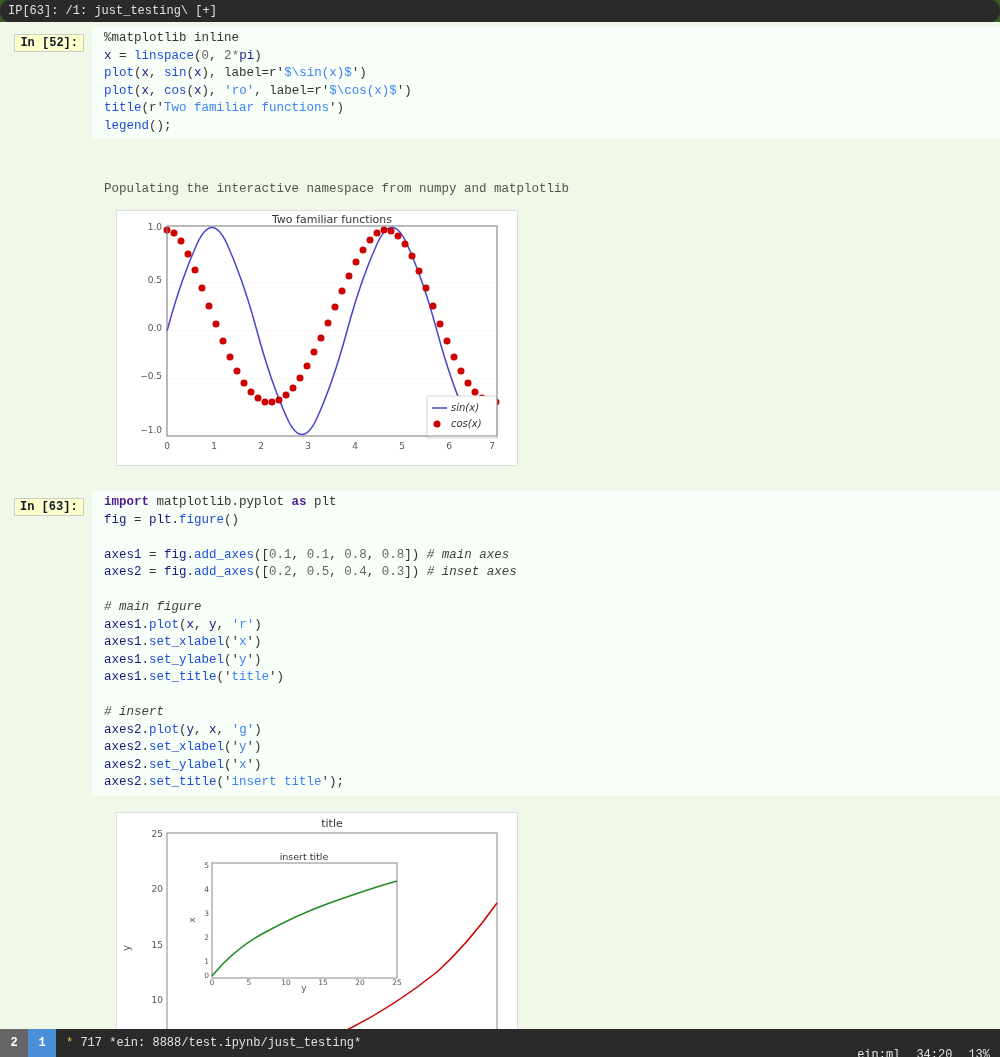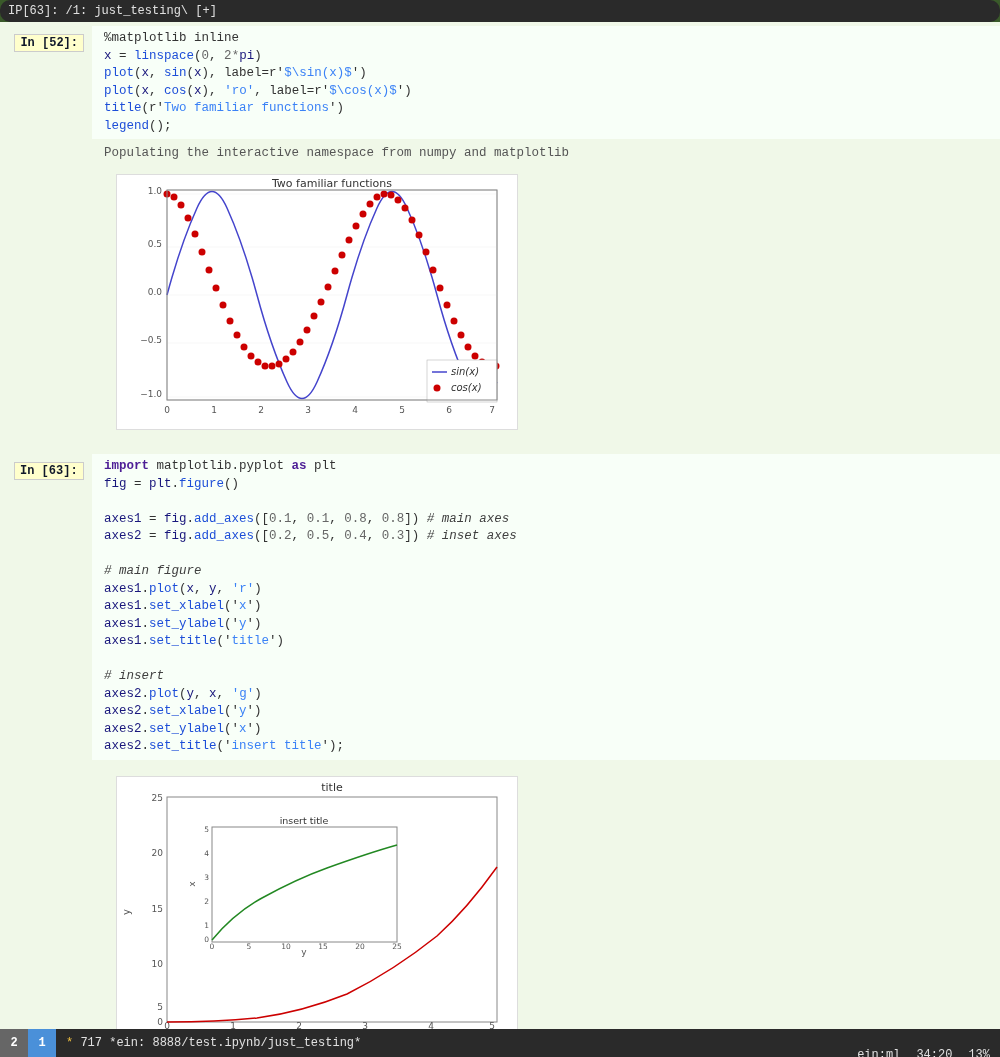--- a/index.html
+++ b/index.html
@@ -168,21 +168,21 @@
       <div class="code-cell" style="flex:1;">
         <pre><span class="plain">%matplotlib inline</span>
 <span class="var">x</span> <span class="plain">= </span><span class="fn">linspace</span><span class="punc">(</span><span class="num">0</span><span class="plain">, </span><span class="num">2</span><span class="op">*</span><span class="var">pi</span><span class="punc">)</span>
 <span class="fn">plot</span><span class="punc">(</span><span class="var">x</span><span class="plain">, </span><span class="fn">sin</span><span class="punc">(</span><span class="var">x</span><span class="plain">), label=r'</span><span class="st">$\sin(x)$</span><span class="plain">')</span>
 <span class="fn">plot</span><span class="punc">(</span><span class="var">x</span><span class="plain">, </span><span class="fn">cos</span><span class="punc">(</span><span class="var">x</span><span class="plain">), </span><span class="st">'ro'</span><span class="plain">, label=r'</span><span class="st">$\cos(x)$</span><span class="plain">')</span>
 <span class="fn">title</span><span class="plain">(r'</span><span class="st">Two familiar functions</span><span class="plain">')</span>
 <span class="fn">legend</span><span class="plain">();</span></pre>
       </div>
     </div>
 
-    <div style="display:flex; align-items:flex-start;">
+    <div style="display:flex; align-items:flex-start;margin-top:36px;">
       <div style="min-width:90px;"></div>
       <div style="flex:1; padding: 2px 12px;">
         <span class="output-text">Populating the interactive namespace from numpy and matplotlib</span>
       </div>
     </div>
 
     <div style="display:flex; align-items:flex-start; padding-bottom: 8px;">
       <div style="min-width:90px;"></div>
       <div style="flex:1; padding: 4px 0 4px 12px;">
         <div class="plot-container">

